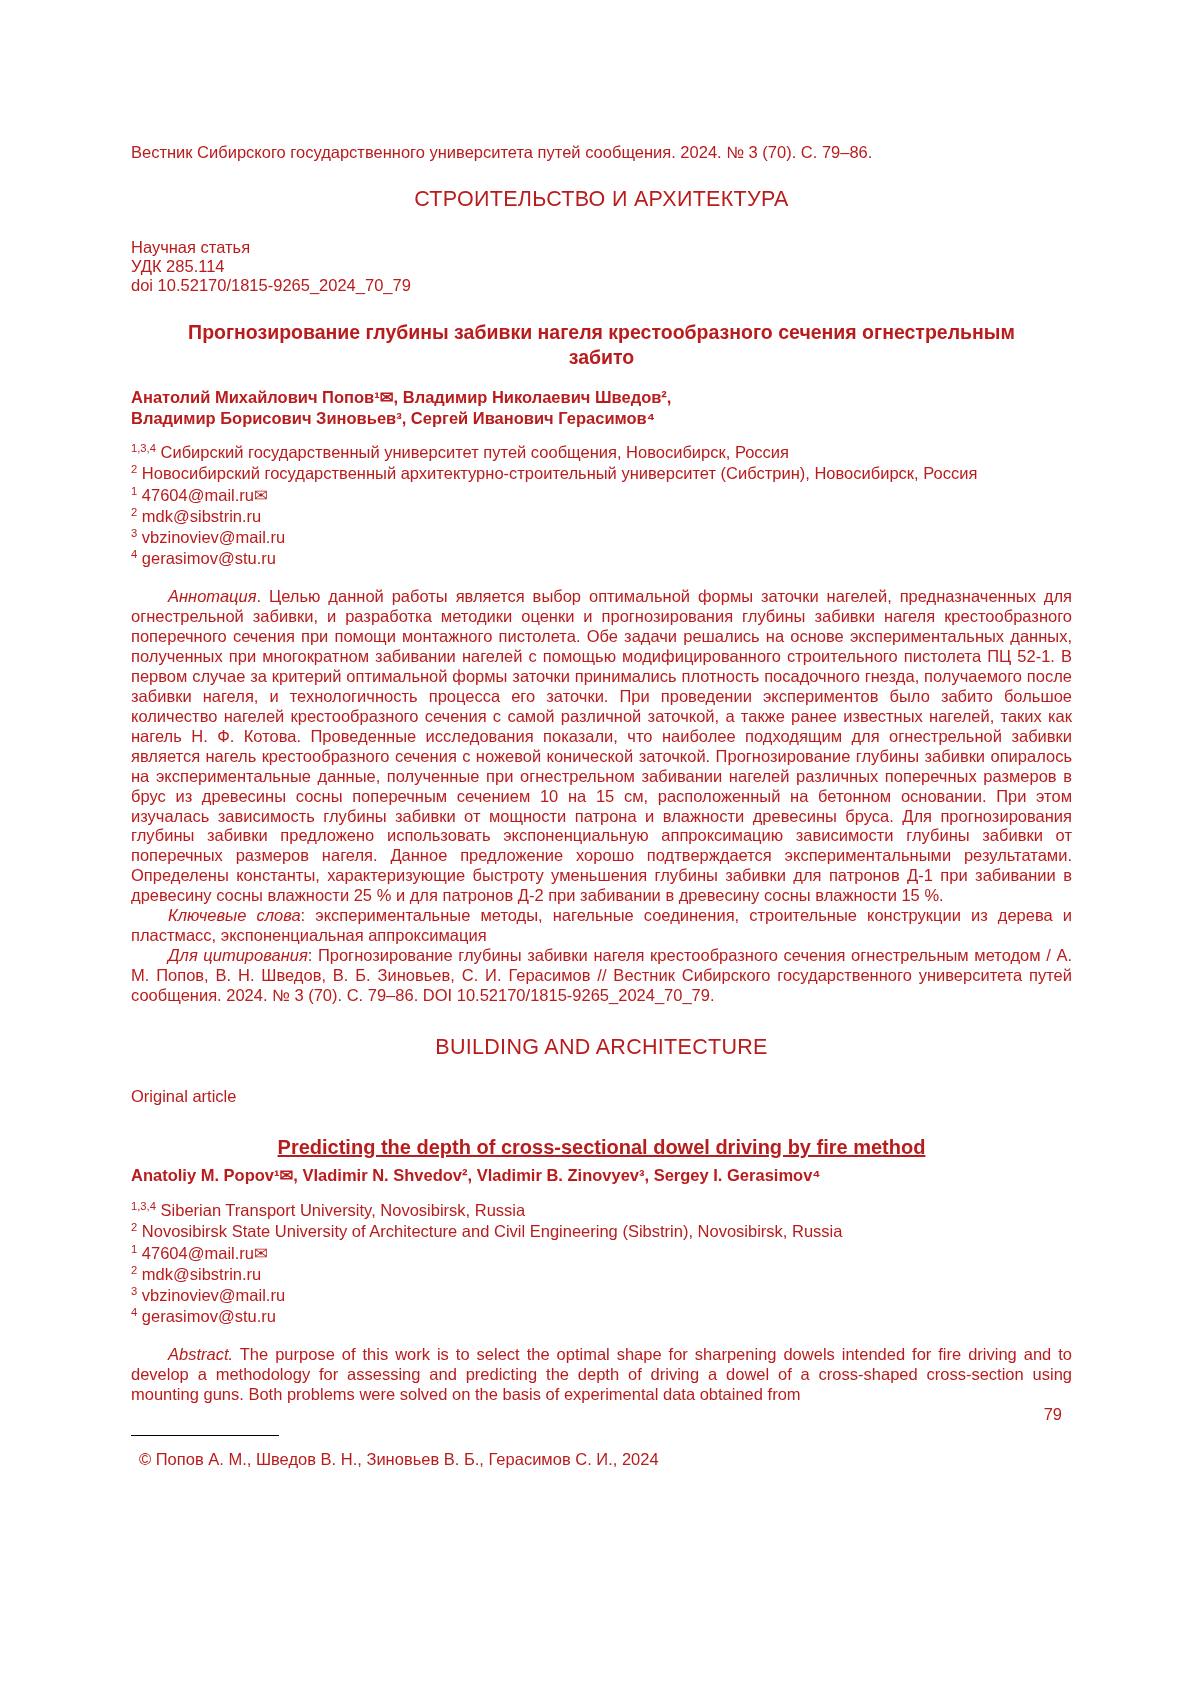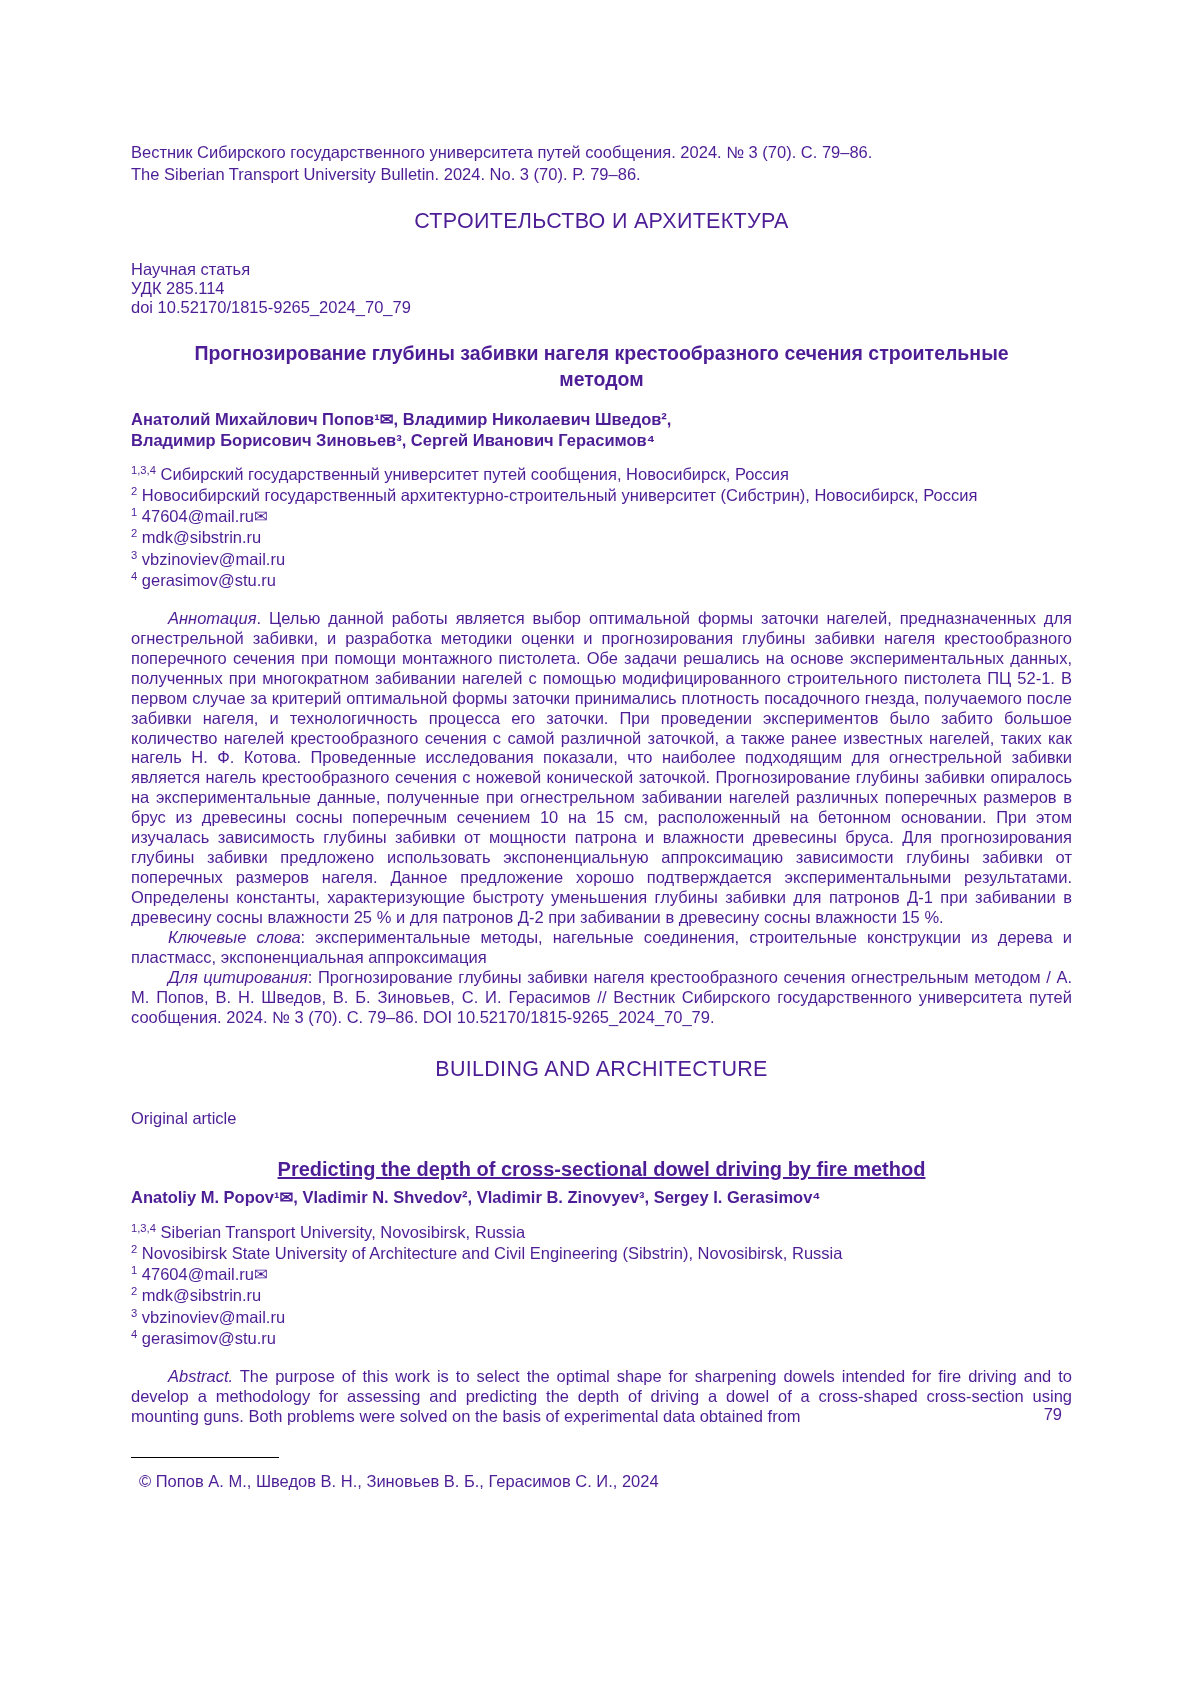--- a/index.html
+++ b/index.html
@@ -4,21 +4,21 @@
 <style>
   * { box-sizing: border-box; }
   html, body { margin: 0; padding: 0; background: #ffffff; }
   .page {
     width: 1200px;
     height: 1697px;
     padding: 142px 128px 0 131px;
     font-family: "Liberation Sans", sans-serif;
     font-size: 16.5px;
     line-height: 1.21;
-    color: #4c1d95;
+    color: #b91c1c;
     position: relative;
     background: #ffffff;
   }
   p { margin: 0; }
   .justify { text-align: justify; }
   .indent { text-indent: 37px; }
   .header-line { line-height: 1.32; }
   .section-heading {
     font-size: 21.5px;
     font-weight: 400;
@@ -58,31 +58,30 @@
     top: 1405px;
     right: 138px;
   }
 </style>
 </head>
 <body>
 
 <div class="page">
 
   <p class="header-line">Вестник Сибирского государственного университета путей сообщения. 2024. № 3 (70). С. 79–86.</p>
-  <p class="header-line">The Siberian Transport University Bulletin. 2024. No. 3 (70). P. 79–86.</p>
 
   <h1 class="section-heading">СТРОИТЕЛЬСТВО И АРХИТЕКТУРА</h1>
 
   <div class="meta-block">
     <p>Научная статья</p>
     <p>УДК 285.114</p>
     <p>doi 10.52170/1815-9265_2024_70_79</p>
   </div>
 
-  <h2 class="title">Прогнозирование глубины забивки нагеля крестообразного сечения строительные методом</h2>
+  <h2 class="title">Прогнозирование глубины забивки нагеля крестообразного сечения огнестрельным забито</h2>
 
   <div class="authors">
     <p>Анатолий Михайлович Попов¹✉, Владимир Николаевич Шведов²,</p>
     <p>Владимир Борисович Зиновьев³, Сергей Иванович Герасимов⁴</p>
   </div>
 
   <div class="affils justify">
     <p><sup>1,3,4</sup><span> Сибирский государственный университет путей сообщения, Новосибирск, Россия</span></p>
     <p><sup>2</sup><span> Новосибирский государственный архитектурно-строительный университет (Сибстрин), Новосибирск, Россия</span></p>
   </div>

